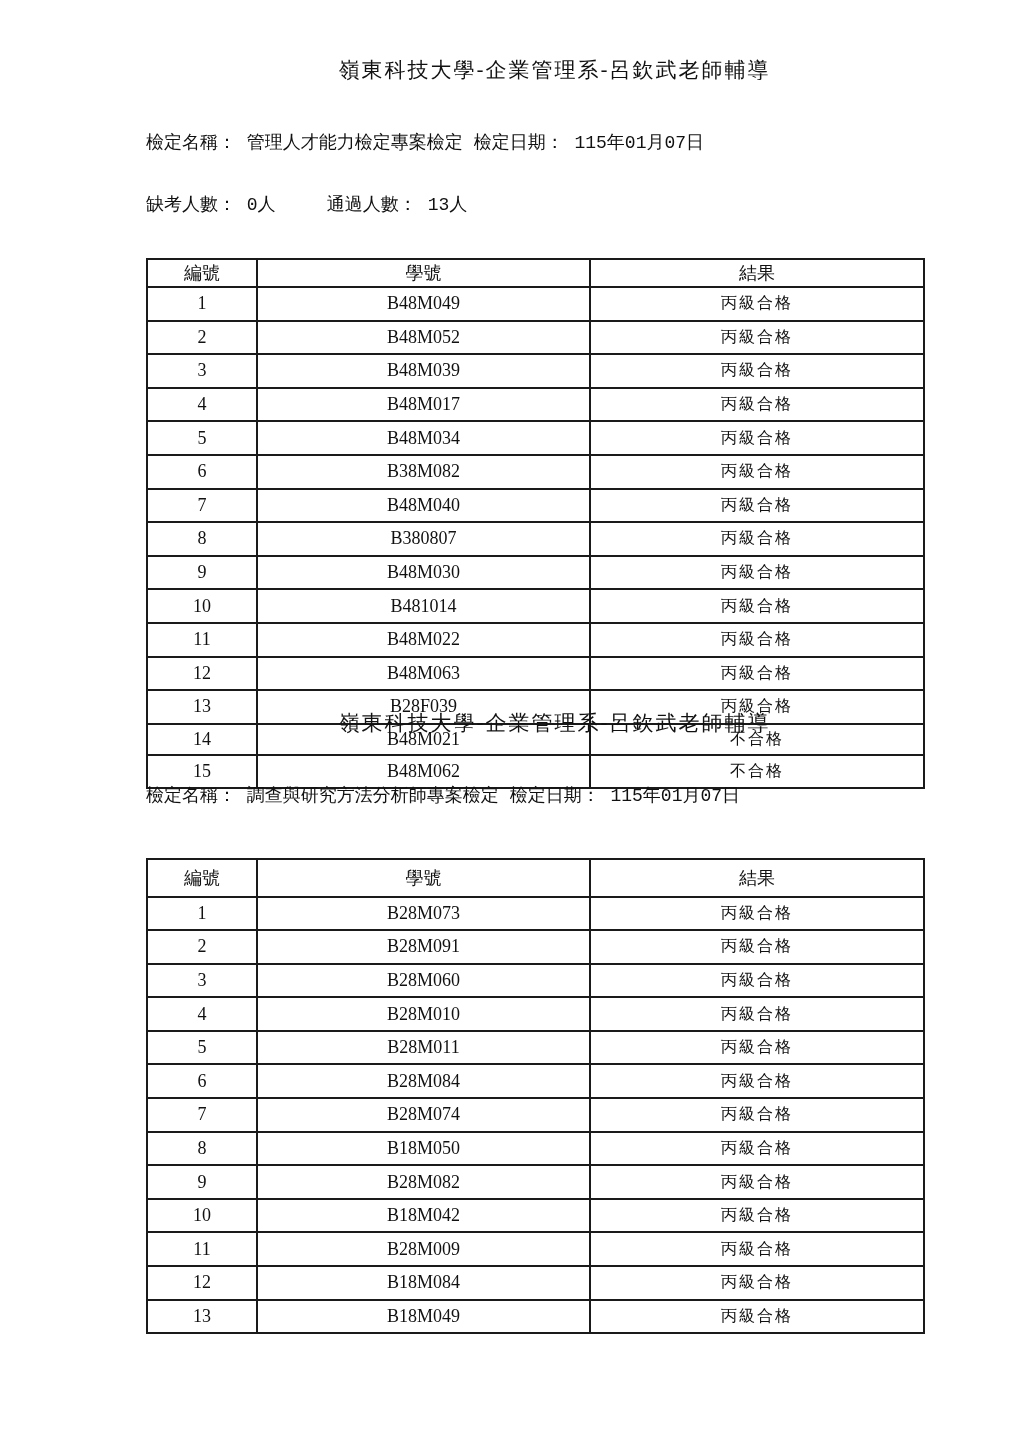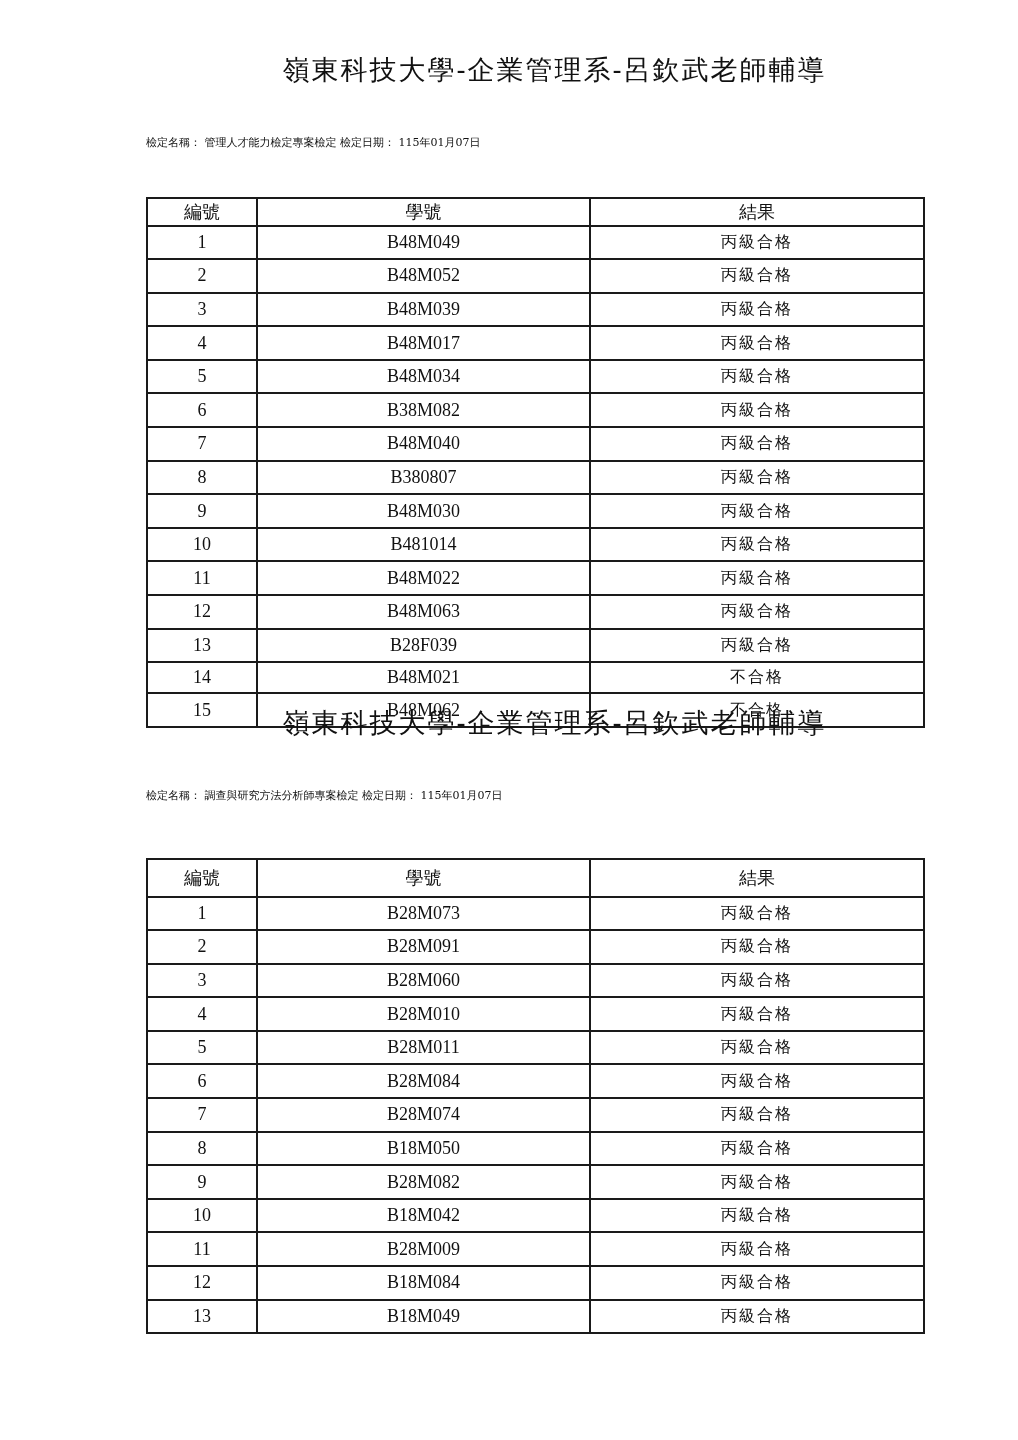--- a/index.html
+++ b/index.html
@@ -1,40 +1,41 @@
 <!DOCTYPE html>
 <html><head>
 <meta charset="utf-8">
 <style>
   html, body { margin: 0; padding: 0; background: #ffffff; }
   body { width: 1018px; height: 1440px; position: relative; overflow: hidden;
          font-family: "DejaVu Serif", "Liberation Serif", serif; color: #111; }
   .section { position: absolute; left: 146px; width: 777px; }
-  .title { text-align: center; font-size: 27px; letter-spacing: 2px; height: 36px; line-height: 36px;
+  .title { text-align: center; font-size: 21px; letter-spacing: 2px; height: 36px; line-height: 36px;
            margin-left: 40px; }
-  .meta { font-size: 11px; line-height: 20.5px; white-space: pre; }
+  .meta { font-size: 18px; line-height: 20.5px; white-space: pre; font-family: Liberation Mono, monospace; }
   .meta span { display: inline-block; }
   .meta .gap { width: 40px; }
   table { border-collapse: collapse; width: 777px; table-layout: fixed; border-radius: 23px; }
   td, th { border: 2px solid #1a1a1a; text-align: center; padding: 0; font-weight: normal;
            font-family: "Liberation Serif", "DejaVu Serif", serif; }
   th { font-size: 18px; }
   td { font-size: 18px; }
   td.res { font-size: 16px; letter-spacing: 2px; }
   col.c1 { width: 110px; }
   col.c2 { width: 333px; }
   col.c3 { width: 334px; }
 </style>
 </head>
 <body>
 
 <div class="section" id="sec0" style="top:52px;">
   <div class="title">嶺東科技大學-企業管理系-呂欽武老師輔導</div>
   <div class="meta" style="margin-top:4px;">
     <div><span>檢定名稱：</span> <span>管理人才能力檢定專案檢定</span> <span>檢定日期：</span> <span>115年01月07日</span></div>
+    <div><span>缺考人數：</span> <span style="width:40px">0人</span><span class="gap"></span><span>通過人數：</span> <span>13人</span></div>
   </div>
   <table style="margin-top:2px;">
     <colgroup>
         <col class="c1">
         <col class="c2">
         <col class="c3">
       </colgroup>
     <thead>
       <tr style="height:28px;">
         <th>編號</th>

